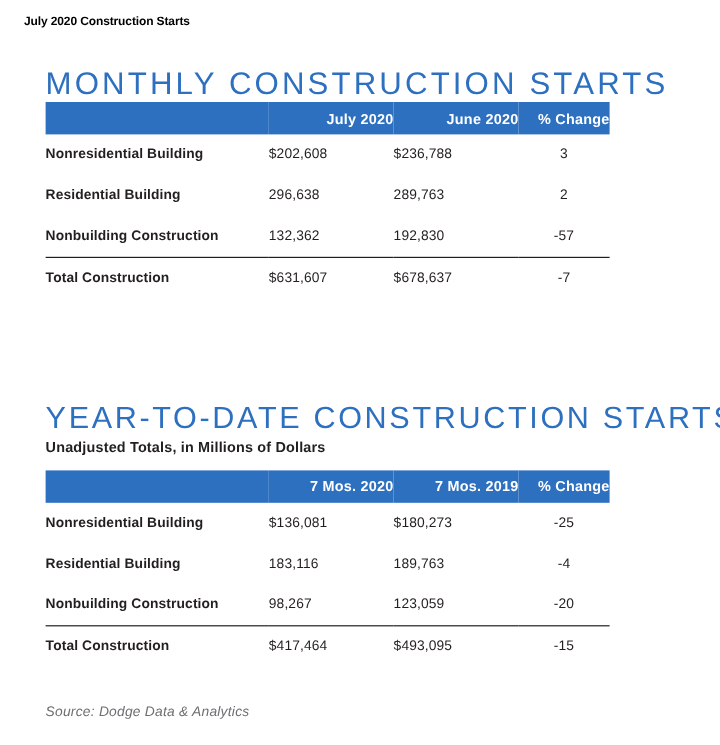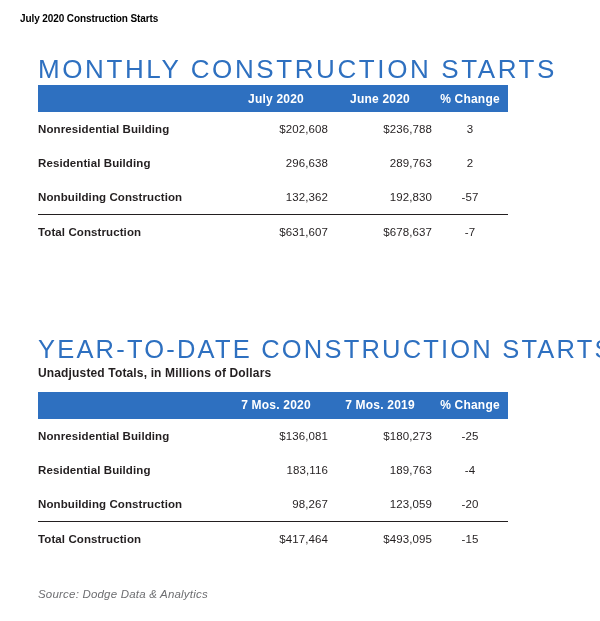--- a/index.html
+++ b/index.html
@@ -70,41 +70,41 @@
   table.data-table col.c-pct    { width: 76px; }
 
   table.data-table thead th {
     background: #2e70c0;
     color: #ffffff;
     font-size: 12px;
     font-weight: bold;
     letter-spacing: 0.2px;
     height: 27px;
     padding: 0;
-    text-align: center;
+    text-align: right;
     vertical-align: middle;
     white-space: nowrap;
   }
   table.data-table thead th.th-blank { text-align: left; }
 
   table.data-table tbody td {
     font-size: 11.5px;
     height: 34px;
     padding: 0;
     vertical-align: middle;
     white-space: nowrap;
     color: #231f20;
   }
   td.cell-label {
     font-weight: bold;
     letter-spacing: 0.1px;
     padding-left: 2px;
   }
   td.cell-value {
-    text-align: right;
+    text-align: left;
     letter-spacing: 0.1px;
   }
   td.cell-pct {
     text-align: center;
     letter-spacing: 0.1px;
   }
 
   tr.total-row td {
     border-top: 1.6px solid #231f20;
     font-weight: bold;

